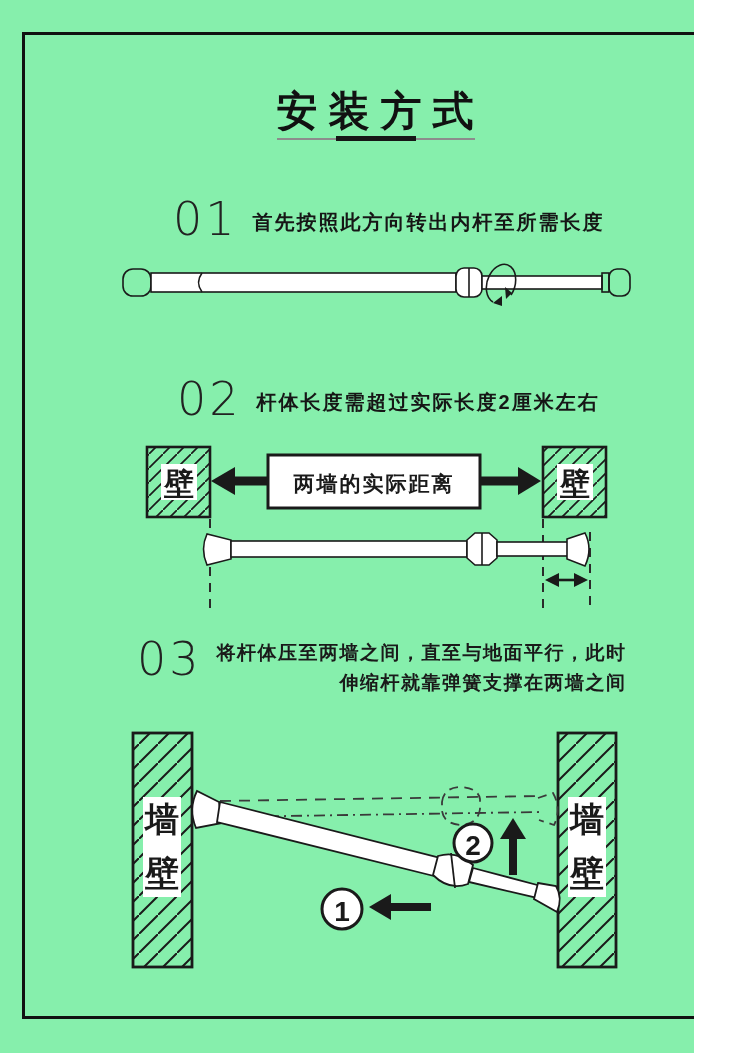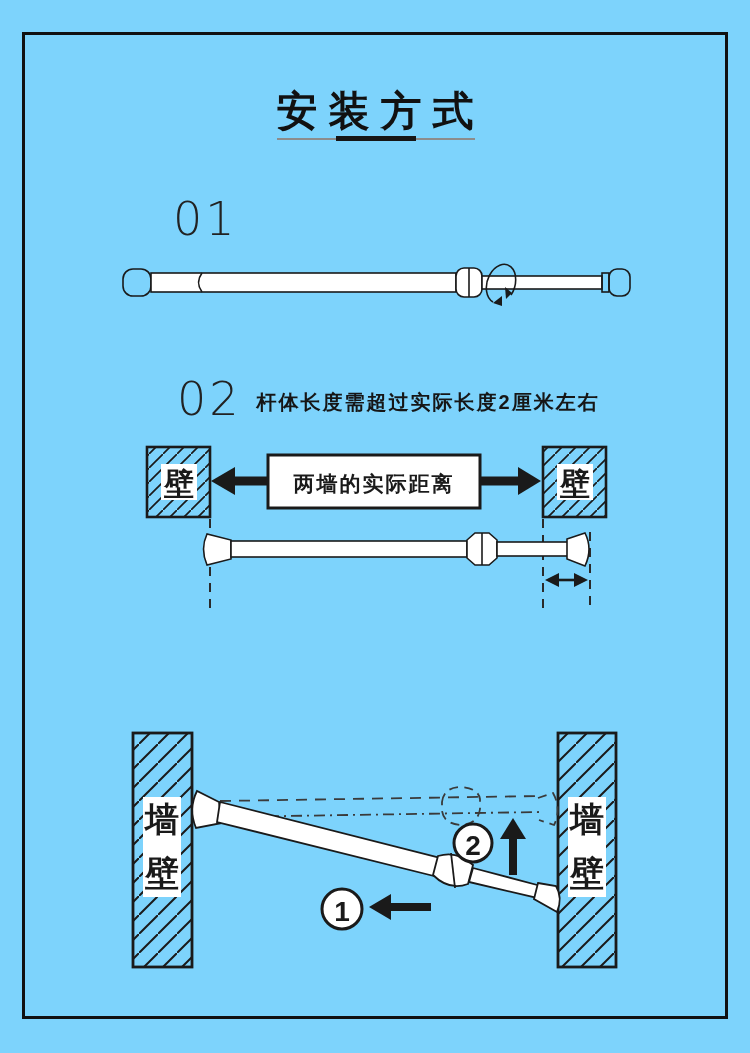--- a/index.html
+++ b/index.html
@@ -1,17 +1,17 @@
 <!DOCTYPE html>
 <html><head>
 <meta charset="utf-8">
 <style>
   html,body { margin:0; padding:0; background:#ffffff; }
   .page {
-    position:relative; width:750px; height:1053px; background:#7dd3fc;
+    position:relative; width:694px; height:1053px; background:#86efac;
     font-family:"Liberation Sans", sans-serif; color:#1a1a1a; overflow:hidden;
   }
   .frame {
     position:absolute; left:22px; top:32px; width:706px; height:987px;
     border:3px solid #111111; box-sizing:border-box;
   }
   .title-wrap { position:absolute; left:0; top:84px; width:750px; text-align:center; }
   .title {
     margin:0; font-size:41px; font-weight:700; letter-spacing:11px; padding-left:11px;
     color:#111;
@@ -41,20 +41,21 @@
 
   <div class="title-wrap">
     <h1 class="title">安装方式</h1>
   </div>
   <div class="underline">
     <div class="underline-bold"></div>
   </div>
 
   <div class="step-header" style="left:173px; top:196px;">
     <span class="step-num">01</span>
+    <span class="step-text">首先按照此方向转出内杆至所需长度</span>
   </div>
 
   <svg class="diagram" style="left:118px; top:256px;" width="517" height="62" viewBox="0 0 517 62">
     <g fill="none" stroke="#1a1a1a" stroke-width="1.6">
       <rect x="5" y="13" width="28" height="27" rx="10"></rect>
       <rect x="33" y="17" width="305" height="19" fill="#ffffff"></rect>
       <path d="M84,17 q-7,9.5 0,19"></path>
       <g>
         <rect x="338" y="12" width="26" height="29" rx="8" fill="#ffffff"></rect>
         <line x1="351" y1="12" x2="351" y2="41"></line>
@@ -125,20 +126,27 @@
       <path d="M432,99 L450,93 Q458,109 450,126 L432,119 Z"></path>
     </g>
 
     <g>
       <line x1="418" y1="140" x2="446" y2="140" stroke="#1a1a1a" stroke-width="2.6"></line>
       <polygon points="410,140 424,133 424,147" fill="#1a1a1a"></polygon>
       <polygon points="453,140 439,133 439,147" fill="#1a1a1a"></polygon>
     </g>
   </svg>
 
+  <div class="step-header three" style="left:137px; top:636px;">
+    <span class="step-num">03</span>
+    <span class="step-text-block">
+      <span style="display:block;">将杆体压至两墙之间，直至与地面平行，此时</span>
+      <span style="display:block;">伸缩杆就靠弹簧支撑在两墙之间</span>
+    </span>
+  </div>
 
   <svg class="diagram" style="left:120px; top:725px;" width="510" height="250" viewBox="0 0 510 250">
     <defs>
       <pattern id="hatchB" width="19" height="19" patternUnits="userSpaceOnUse">
         <line x1="0" y1="19" x2="19" y2="0" stroke="#1a1a1a" stroke-width="2"></line>
       </pattern>
     </defs>
 
     <g>
       <rect x="13" y="8" width="59" height="234" fill="url(#hatchB)" stroke="#1a1a1a" stroke-width="2.8"></rect>

